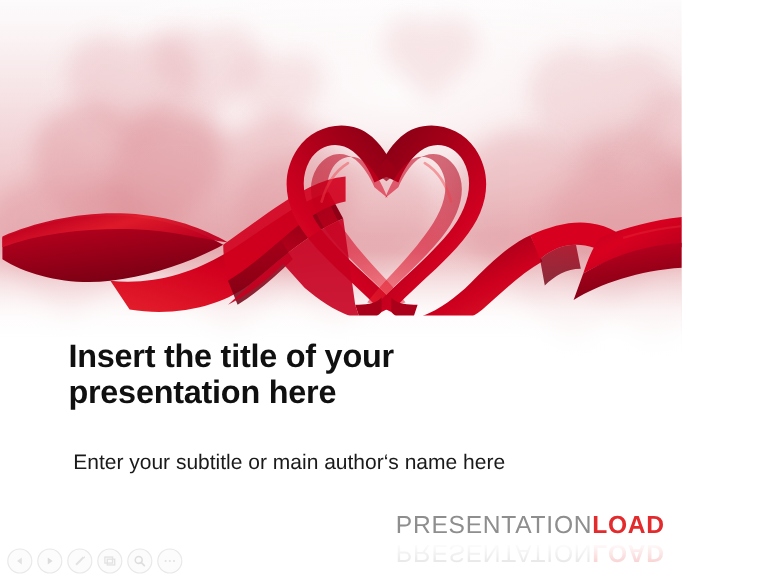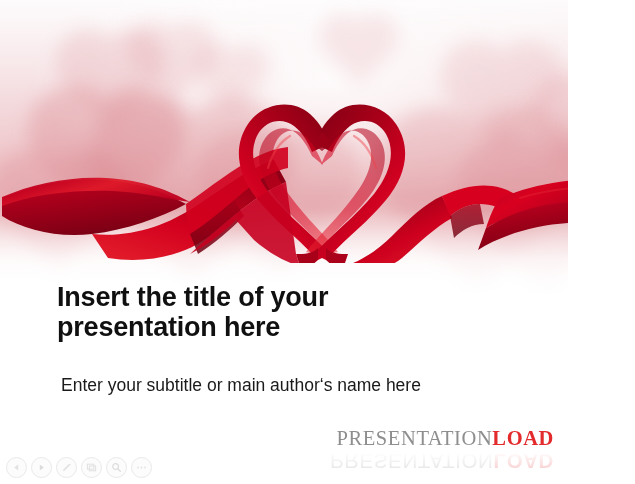--- a/index.html
+++ b/index.html
@@ -144,21 +144,21 @@
 
   
   .logo-wrap {
     position: absolute;
     right: 14px;
     bottom: 14px;
     text-align: right;
     line-height: 1;
   }
   .logo-main {
-    font-family: Liberation Serif, serif;
+    font-family: Liberation Sans, sans-serif;
     font-size: 20.5px;
     letter-spacing: 0.6px;
     white-space: nowrap;
   }
   .logo-presentation { color: #8e8e8e; font-weight: normal; }
   .logo-load { color: #e32a2c; font-weight: bold; }
   .logo-reflection {
     font-family: "Liberation Sans", sans-serif;
     font-size: 20.5px;
     letter-spacing: 0.6px;

